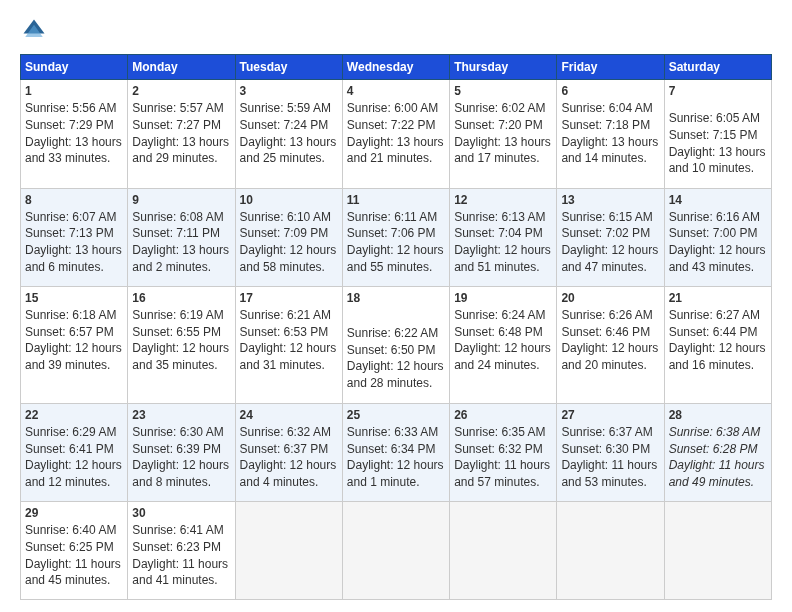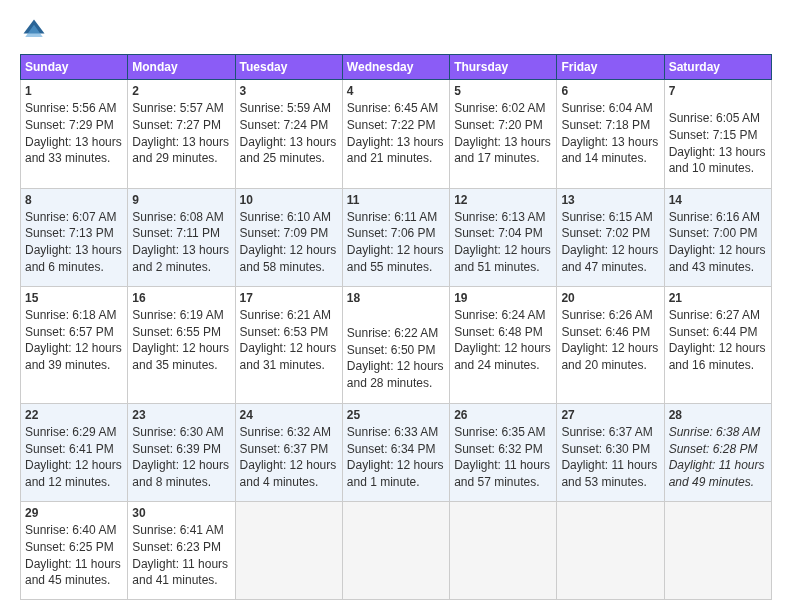--- a/index.html
+++ b/index.html
@@ -45,21 +45,21 @@
       color: #555;
     }
     .calendar {
       flex: 1;
       border: 1px solid #ccc;
       border-collapse: collapse;
       width: 100%;
       table-layout: fixed;
     }
     .calendar th {
-      background: #8b5cf6;
+      background: #1d4ed8;
       color: #fff;
       font-size: 12px;
       font-weight: bold;
       padding: 5px 4px;
       border: 1px solid #1e5276;
       text-align: left;
     }
     .calendar td {
       border: 1px solid #ccc;
       vertical-align: top;
@@ -139,21 +139,21 @@
           </td>
           <td>
             <span class="day-num">3</span>
             <div class="day-info" style="white-space: pre-line;">Sunrise: 5:59 AM
 Sunset: 7:24 PM
 Daylight: 13 hours
 and 25 minutes.</div>
           </td>
           <td>
             <span class="day-num">4</span>
-            <div class="day-info" style="white-space: pre-line;">Sunrise: 6:45 AM
+            <div class="day-info" style="white-space: pre-line;">Sunrise: 6:00 AM
 Sunset: 7:22 PM
 Daylight: 13 hours
 and 21 minutes.</div>
           </td>
           <td>
             <span class="day-num">5</span>
             <div class="day-info" style="white-space: pre-line;">Sunrise: 6:02 AM
 Sunset: 7:20 PM
 Daylight: 13 hours
 and 17 minutes.</div>

